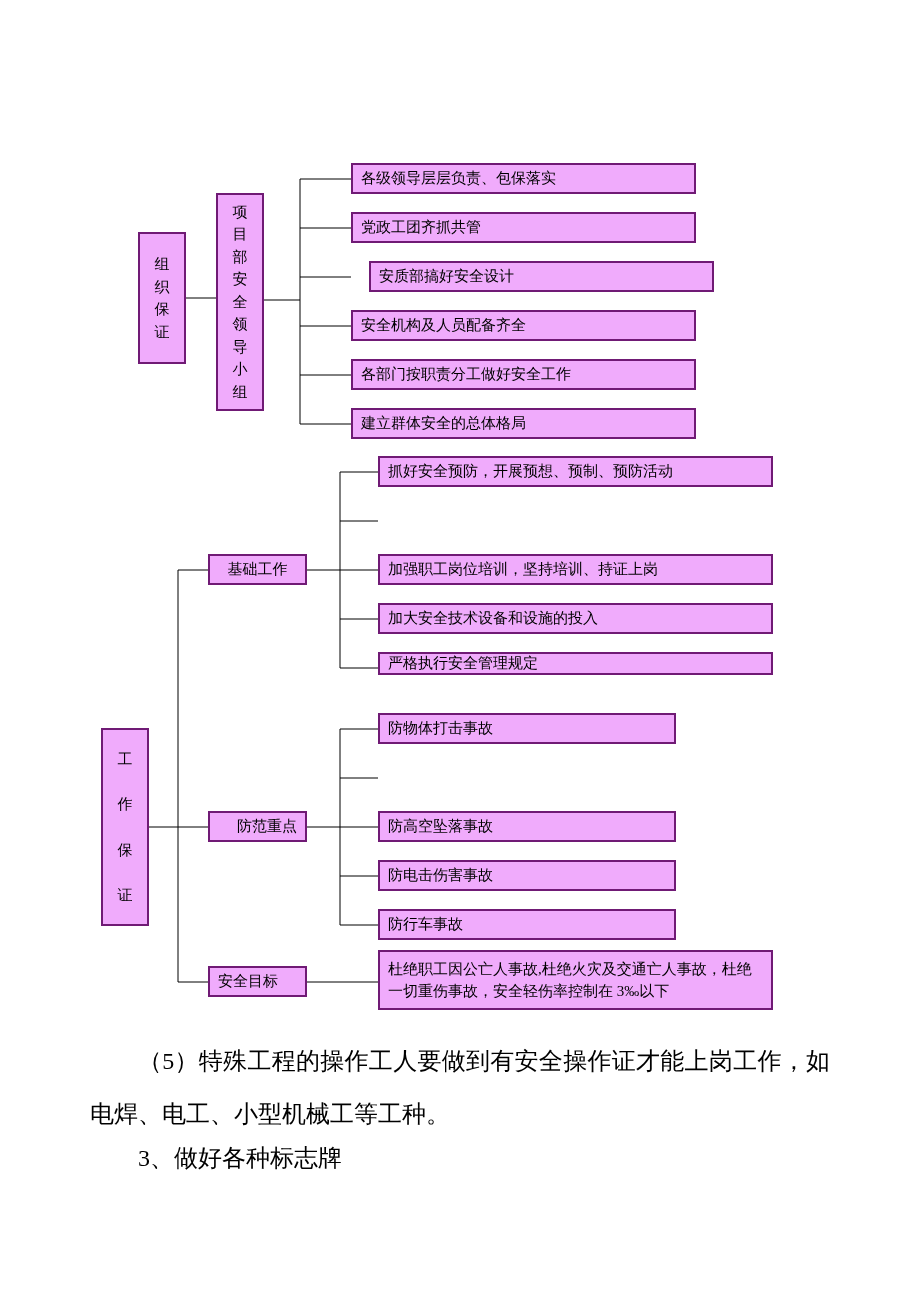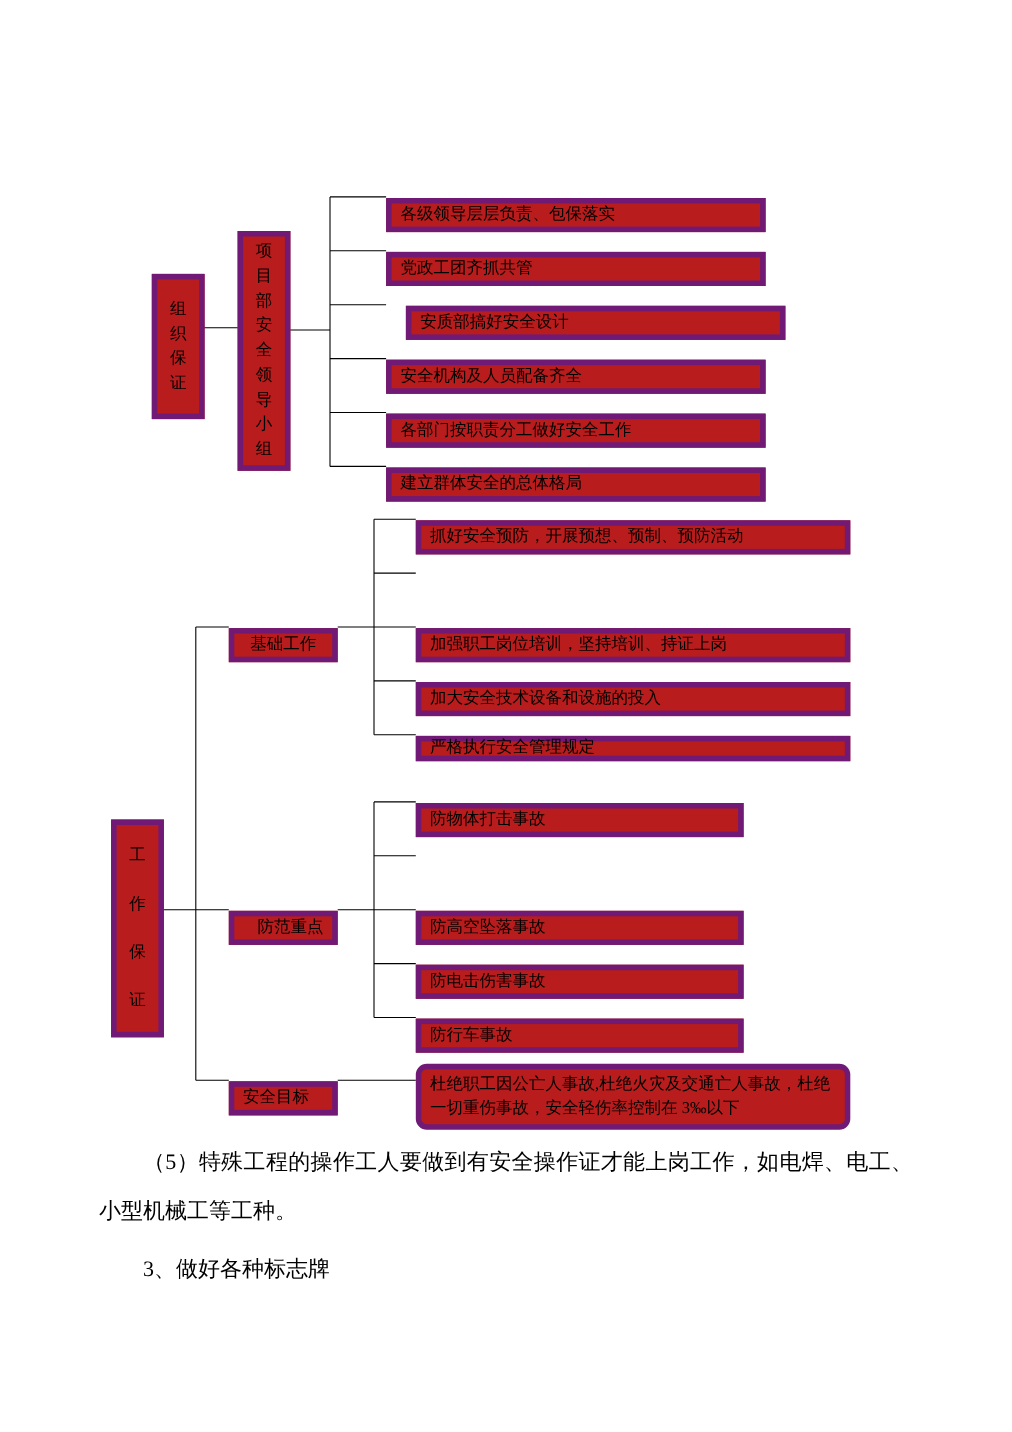--- a/index.html
+++ b/index.html
@@ -17,40 +17,39 @@
     height: 1302px;
   }
   svg.wires {
     position: absolute;
     left: 0; top: 0;
     width: 920px; height: 1302px;
     pointer-events: none;
   }
   .box {
     position: absolute;
-    border: 5px solid #701a75;
-    background: #b91c1c;
+    border: 2px solid #701a75;
+    background: #f0abfc;
     display: flex;
     align-items: center;
     padding: 4px 8px;
     line-height: 1.5;
-    margin-top: 17px;
   }
   .vbox {
     flex-direction: column;
     justify-content: center;
     align-items: center;
     padding: 6px 4px;
     text-align: center;
   }
   .vbox span { display:block; }
   .leaf { font-size: 15px; }
   .para {
     position: absolute;
-    font-size: 20px;
+    font-size: 24px;
     line-height: 2.2;
     padding: 0 90px 0 90px;
     text-align: justify;
   }
   .indent { text-indent: 2em; }
 </style>
 </head>
 <body>
 
 <div class="page">
@@ -129,21 +128,21 @@
   <div class="box leaf" style="left:378px; top:811px; width:298px; height:31px;">
     <span>防高空坠落事故</span>
   </div>
   <div class="box leaf" style="left:378px; top:860px; width:298px; height:31px;">
     <span>防电击伤害事故</span>
   </div>
   <div class="box leaf" style="left:378px; top:909px; width:298px; height:31px;">
     <span>防行车事故</span>
   </div>
 
-  <div class="box leaf" style="left:378px; top:950px; width:395px; height:60px;border-radius:10px;">
+  <div class="box leaf" style="left:378px; top:950px; width:395px; height:60px;">
     <span>杜绝职工因公亡人事故,杜绝火灾及交通亡人事故，杜绝一切重伤事故，安全轻伤率控制在 3‰以下</span>
   </div>
 
   <svg class="wires" viewBox="0 0 920 1302">
     <g stroke="#000" stroke-width="1" fill="none">
 
       <line x1="186" y1="298" x2="216" y2="298"></line>
 
       <line x1="264" y1="300" x2="300" y2="300"></line>
       <line x1="300" y1="179" x2="300" y2="424"></line>

